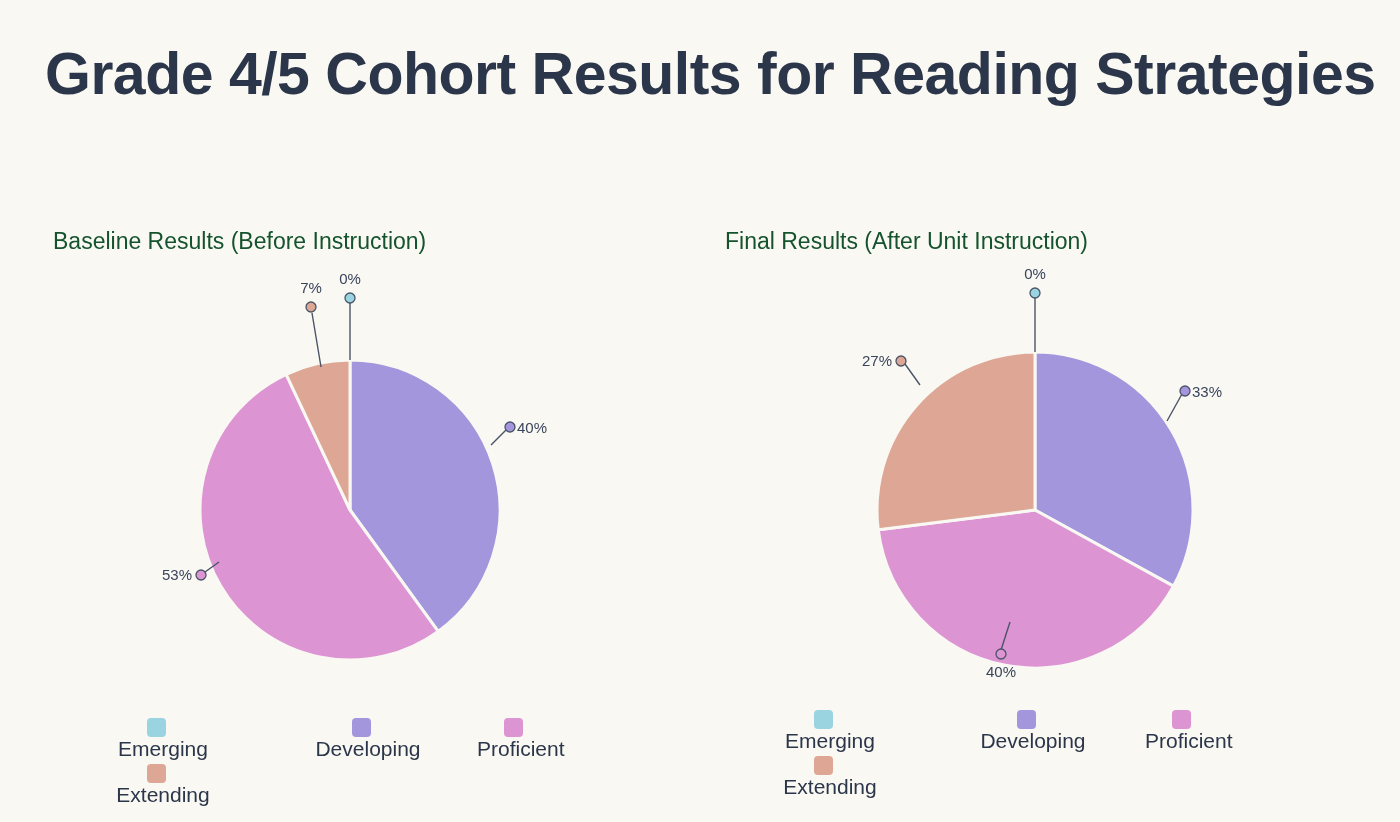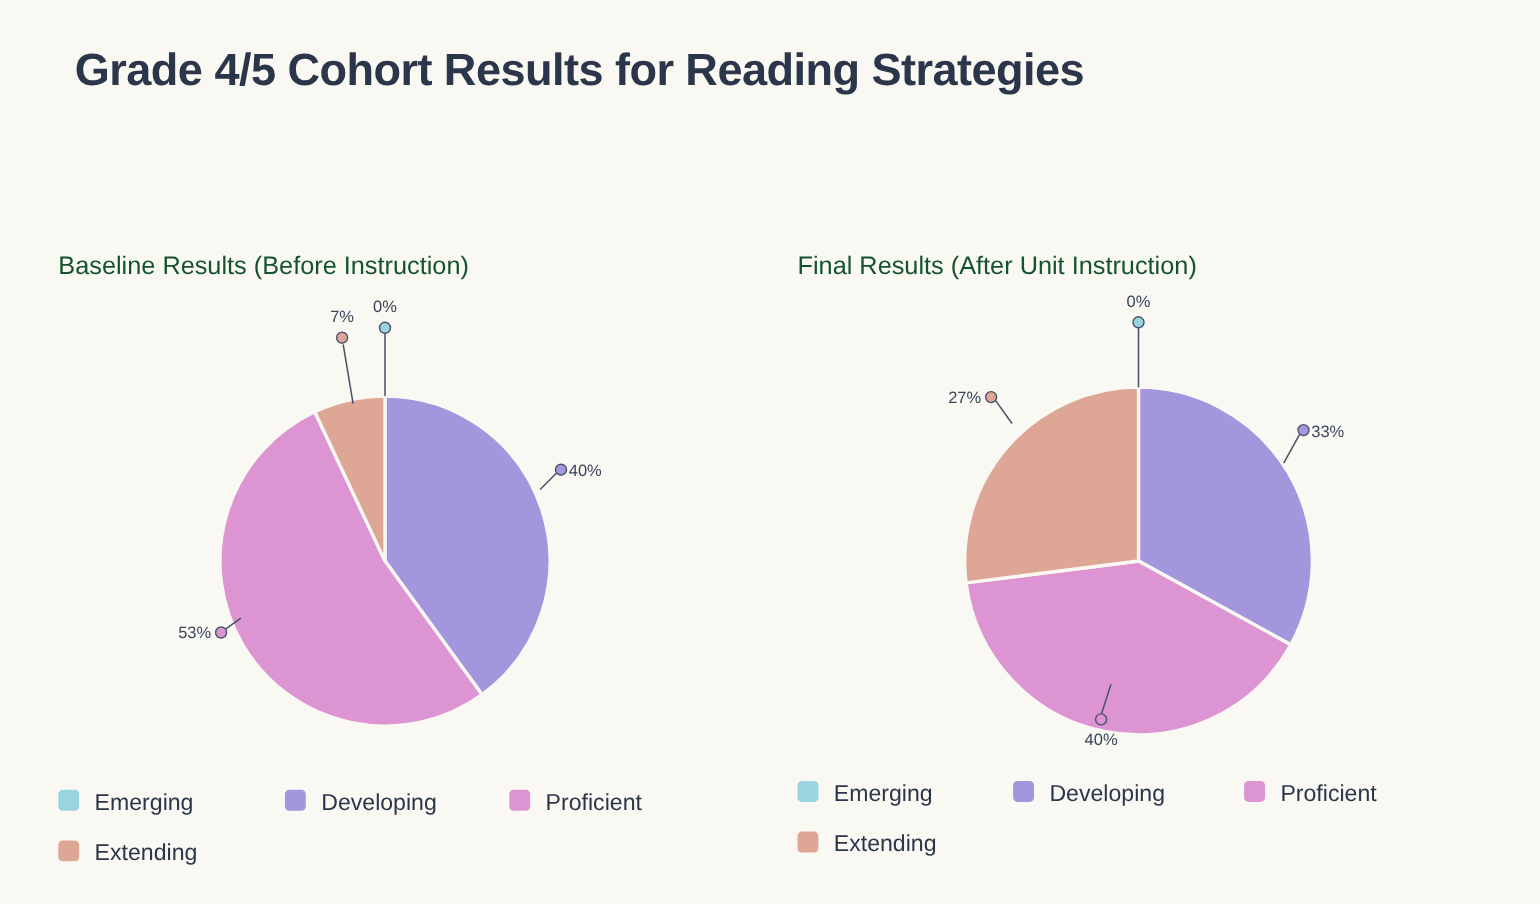--- a/index.html
+++ b/index.html
@@ -10,23 +10,23 @@
     width: 1400px;
     height: 822px;
     background: #faf8f2;
     font-family: "Liberation Sans", sans-serif;
     color: #2e3a4e;
     overflow: hidden;
     position: relative;
   }
   #page-title {
     position: absolute;
-    left: 68px;
+    left: 45px;
     top: 40px;
-    font-size: 41px;
+    font-size: 59px;
     font-weight: 700;
     letter-spacing: -0.5px;
     color: #2b364a;
     white-space: nowrap;
   }
   .panel {
     position: absolute;
     top: 210px;
     width: 660px;
     height: 600px;
@@ -60,21 +60,23 @@
   #legend-baseline { top: 508px; }
   #legend-final    { top: 500px; }
 
   .legend-row {
     display: flex;
     align-items: center;
     height: 46px;
   }
   .legend-item {
     display: flex;
+    align-items: center;
     height: 46px;
+    flex-direction: column;
   }
   .legend-swatch {
     width: 19px;
     height: 19px;
     border-radius: 4px;
     flex: 0 0 auto;
   }
   .legend-label {
     margin-left: 14px;
     font-size: 21px;

